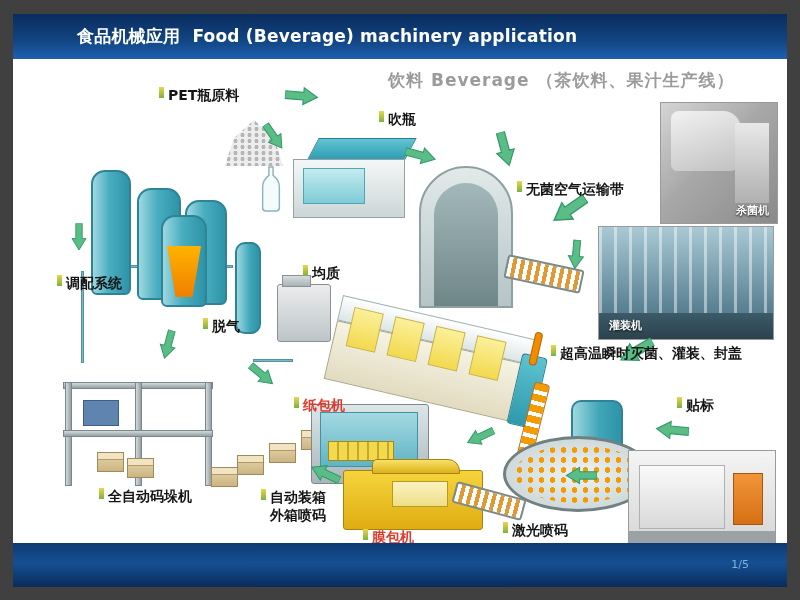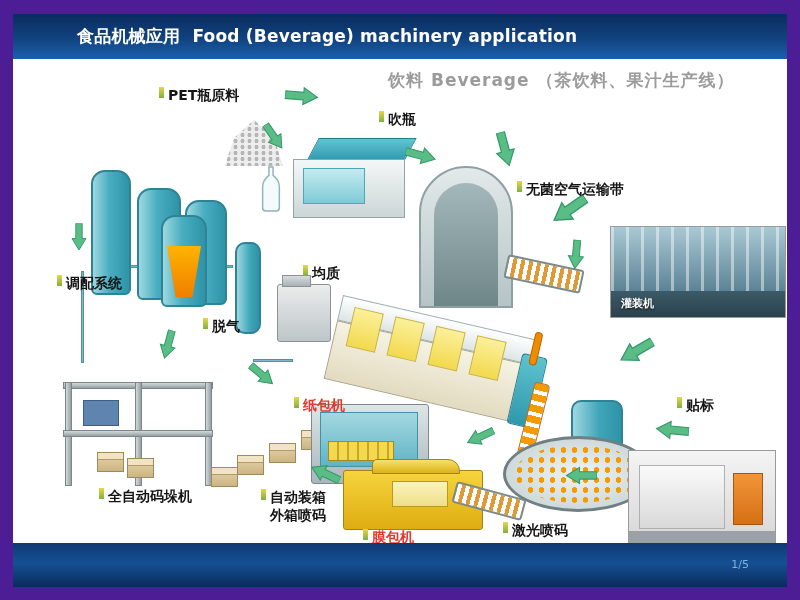--- a/index.html
+++ b/index.html
@@ -1,18 +1,18 @@
 <!DOCTYPE html>
 <html><head>
 <meta charset="utf-8">
 <style>
   * { margin:0; padding:0; box-sizing:border-box; }
   html,body { width:800px; height:600px; }
   body { font-family:"DejaVu Sans","Liberation Sans",sans-serif; background:#ffffff; }
-  .slide { position:relative; width:800px; height:600px; background:#4c1d95; overflow:hidden; }
+  .slide { position:relative; width:800px; height:600px; background:#404040; overflow:hidden; }
 
   
   .topbar { position:absolute; left:13px; top:14px; width:774px; height:45px;
     background:linear-gradient(180deg,#0a2c5e 0%,#11437f 55%,#1c5fae 100%);
     display:flex; align-items:center; padding-left:64px; }
   .topbar h1 { color:#fff; font-size:17px; font-weight:bold; white-space:pre; letter-spacing:.2px; }
   .bottombar { position:absolute; left:13px; bottom:13px; width:774px; height:44px;
     background:linear-gradient(180deg,#0e3a74 0%,#155093 45%,#0a2b5a 100%);
     display:flex; align-items:center; }
   .logo { display:flex; align-items:center; gap:7px; margin-left:60px; color:#fff;
@@ -241,21 +241,26 @@
       <div class="packs"></div>
     </div>
 
     <div class="filmwrap" style="left:330px; top:411px; width:140px; height:60px;">
       <div class="hood"></div>
       <div class="win"></div>
     </div>
 
     <div class="conv" style="left:440px; top:431px; width:72px; height:22px; transform:rotate(15deg);"></div>
 
-    <div class="photo ph2" style="left:597px; top:167px; width:176px; height:92px;">
+    <div class="photo ph1" style="left:647px; top:43px; width:118px; height:122px;">
+      <div class="blob"></div>
+      <div class="blob2"></div>
+      <div class="photo-label" style="right:8px; bottom:5px;">杀菌机</div>
+    </div>
+    <div class="photo ph2" style="left:585px; top:167px; width:176px; height:114px;">
       <div class="rails"></div>
       <div class="deck"></div>
       <div class="photo-label" style="left:10px; bottom:6px;">灌装机</div>
     </div>
     <div class="photo ph3" style="left:615px; top:391px; width:148px; height:96px;">
       <div class="machine"></div>
       <div class="orange"></div>
       <div class="base"></div>
     </div>
 
@@ -347,20 +352,24 @@
       <span>调配系统</span>
     </div>
     <div class="lbl" style="left:290px; top:205px;">
       <span class="bullet"></span>
       <span>均质</span>
     </div>
     <div class="lbl" style="left:190px; top:258px;">
       <span class="bullet"></span>
       <span>脱气</span>
     </div>
+    <div class="lbl" style="left:538px; top:285px;">
+      <span class="bullet"></span>
+      <span>超高温瞬时灭菌、灌装、封盖</span>
+    </div>
     <div class="lbl" style="left:664px; top:337px;">
       <span class="bullet"></span>
       <span>贴标</span>
     </div>
     <div class="lbl red" style="left:281px; top:337px;">
       <span class="bullet"></span>
       <span>纸包机</span>
     </div>
     <div class="lbl" style="left:86px; top:428px;">
       <span class="bullet"></span>

